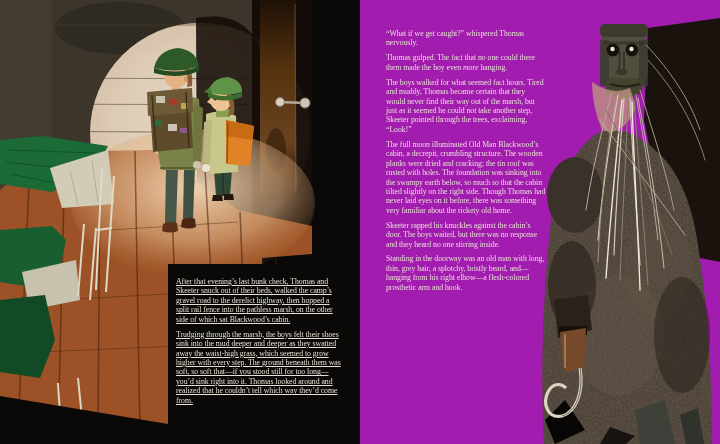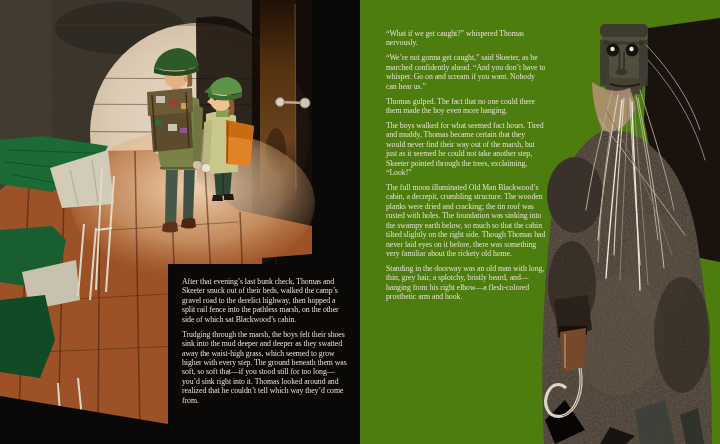--- a/index.html
+++ b/index.html
@@ -1,26 +1,26 @@
 <!DOCTYPE html>
 <html><head>
 <meta charset="utf-8">
 <style>
   html,body{margin:0;padding:0;background:#000;}
   .spread{position:relative;width:720px;height:444px;background:#070605;overflow:hidden;
           font-family:"Liberation Serif", serif;}
   .page{position:absolute;top:0;height:444px;}
   .page-left{left:0;width:360px;}
-  .page-right{left:360px;width:360px;background:#4d7c0f;}
+  .page-right{left:360px;width:360px;background:#a21caf;}
   svg{display:block;}
   .text-block{position:absolute;color:#e6e0d3;font-size:7.8px;line-height:9.45px;
               letter-spacing:-0.05px;}
   .text-block p{margin:0 0 5.4px 0;}
-  .it{}
-  #left-text{left:182px;top:277px;width:167px;}
+  .it{font-style:italic;}
+  #left-text{left:176px;top:277px;width:167px;text-decoration:underline;}
   #right-text{left:26px;top:29px;width:160px;}
 </style>
 </head>
 <body>
 
 <div class="spread">
 
   <div class="page page-left">
     <svg width="360" height="444" viewBox="0 0 360 444">
       <defs>
@@ -190,24 +190,24 @@
     <div class="text-block" id="left-text">
         <p><span>After that evening’s last bunk check, Thomas and Skeeter snuck out of their beds, walked the camp’s gravel road to the derelict highway, then hopped a split rail fence into the pathless marsh, on the other side of which sat Blackwood’s cabin.</span></p>
         <p><span>Trudging through the marsh, the boys felt their shoes sink into the mud deeper and deeper as they swatted away the waist-high grass, which seemed to grow higher with every step. The ground beneath them was soft, so soft that—if you stood still for too long—you’d sink right into it. Thomas looked around and realized that he couldn’t tell which way they’d come from.</span></p>
       </div>
   </div>
 
   <div class="page page-right">
 
     <div class="text-block" id="right-text">
         <p><span>“What if we get caught?” whispered Thomas nervously.</span></p>
-        <p><span>“We’re not gonna get caught,” said Skeeter, as he marched confidently ahead. “And you don’t have to whisper. Go on and scream if you want. Nobody can hear us.”</span></p>
         <p><span>Thomas gulped. The fact that no one could there them made the boy even </span><span class="it">more</span><span> hanging.</span></p>
         <p><span>The boys walked for what seemed fact hours. Tired and muddy, Thomas became certain that they would never find their way out of the marsh, but just as it seemed he could not take another step, Skeeter pointed through the trees, exclaiming, “Look!”</span></p>
         <p><span>The full moon illuminated Old Man Blackwood’s cabin, a decrepit, crumbling structure. The wooden planks were dried and cracking; the tin roof was rusted with holes. The foundation was sinking into the swampy earth below, so much so that the cabin tilted slightly on the right side. Though Thomas had never laid eyes on it before, there was something very familiar about the rickety old home.</span></p>
+        <p><span>Skeeter rapped his knuckles against the cabin’s door. The boys waited, but there was no response and they heard no one stirring inside.</span></p>
         <p><span>Standing in the doorway was an old man with long, thin, grey hair, a splotchy, bristly beard, and—hanging from his right elbow—a flesh-colored prosthetic arm and hook.</span></p>
       </div>
 
     <svg width="180" height="444" viewBox="0 0 180 444" style="position:absolute;left:180px;top:0;">
       <defs>
         <filter id="rough" x="-10%" y="-10%" width="120%" height="120%">
           <feTurbulence type="fractalNoise" baseFrequency="0.55" numOctaves="2" result="n"></feTurbulence>
           <feColorMatrix in="n" type="matrix" values="0 0 0 0 0.42  0 0 0 0 0.36  0 0 0 0 0.29  0 0 0 0.55 0"></feColorMatrix>
           <feComposite operator="in" in2="SourceGraphic"></feComposite>
         </filter>

